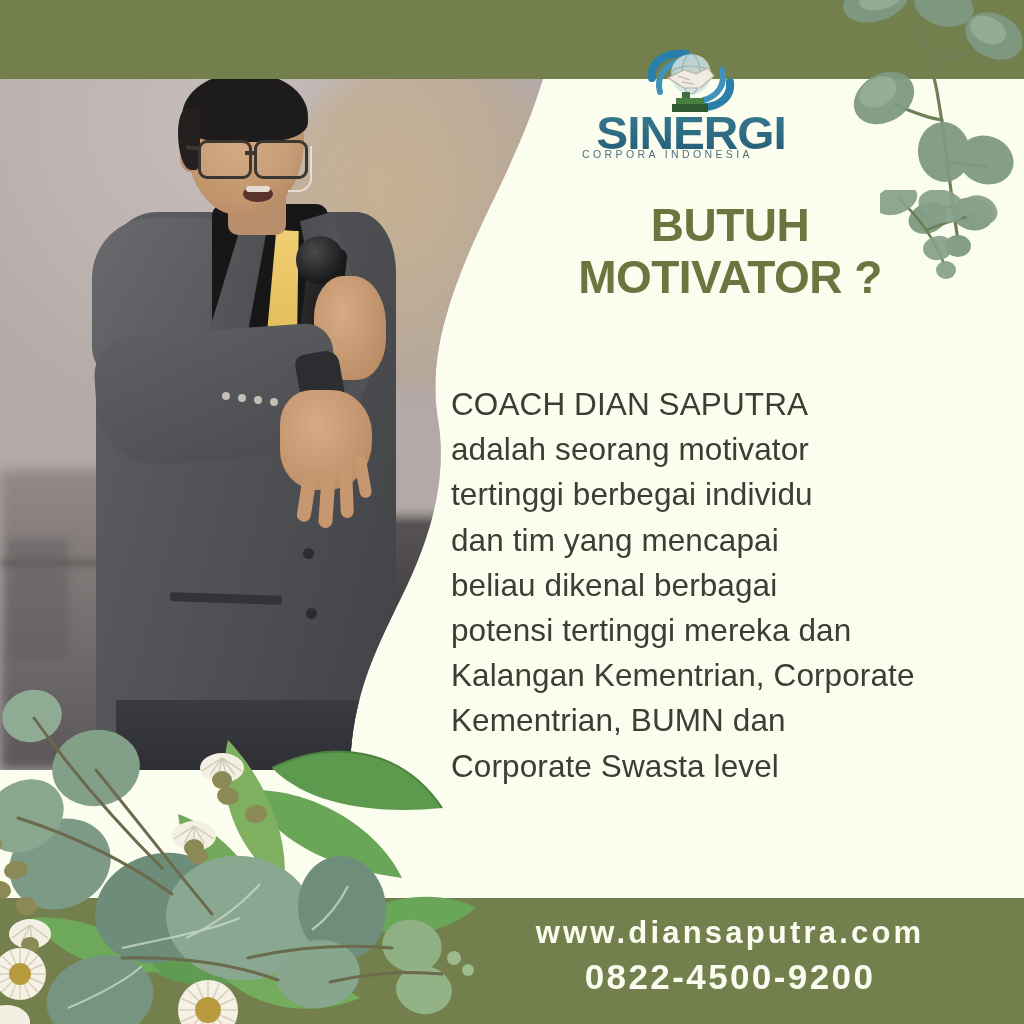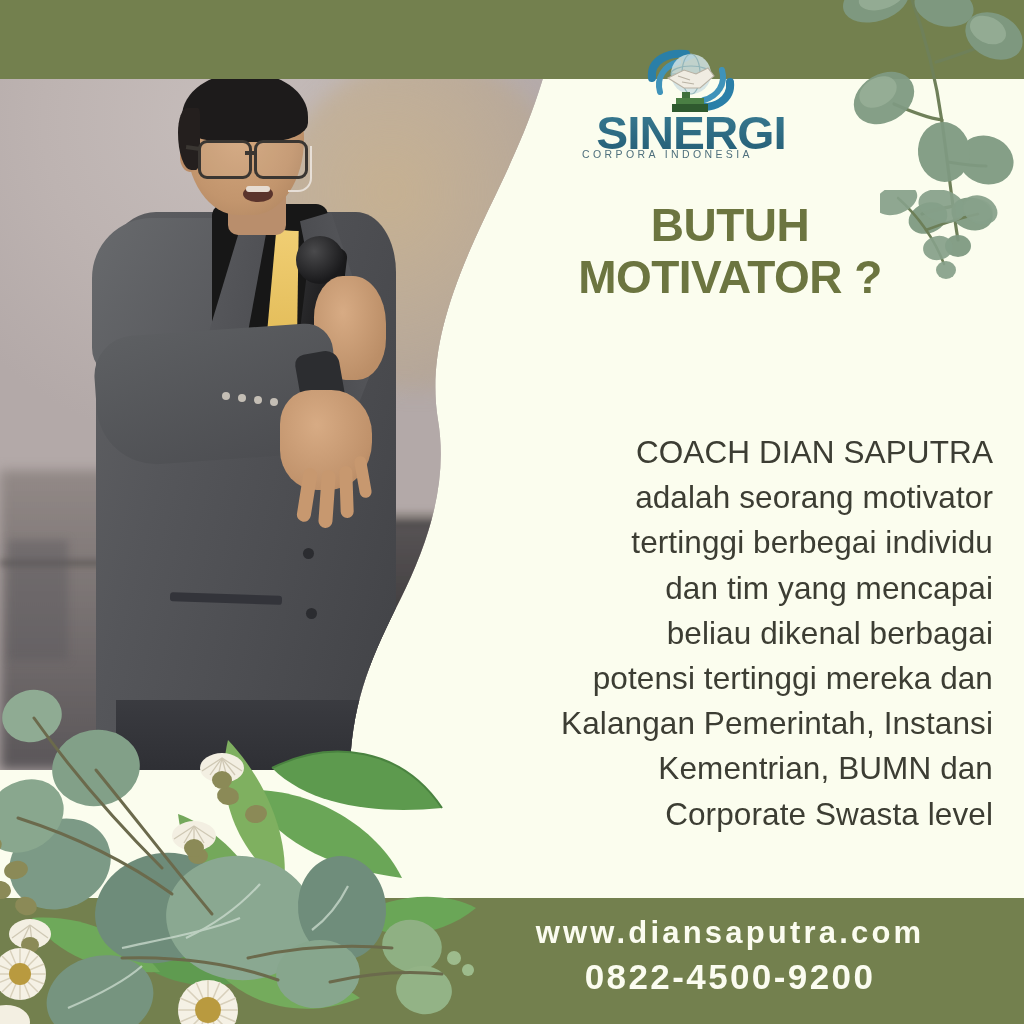--- a/index.html
+++ b/index.html
@@ -304,28 +304,27 @@
     color: #6C7540;
     font-weight: 700;
     font-size: 46px;
     line-height: 1.12;
     letter-spacing: -0.5px;
   }
 
   
   .paragraph {
     position: absolute;
-    left: 465px; top: 382px;
+    left: 451px; top: 382px;
     width: 528px;
-    text-align: right;
+    text-align: left;
     color: #3C3D33;
     font-size: 31.5px;
     line-height: 1.435;
     letter-spacing: 0.1px;
-    margin-top: 48px;
   }
   .paragraph .pline { display: block; white-space: nowrap; }
 
   
   .footer {
     position: absolute;
     left: 470px; top: 915px;
     width: 520px;
     text-align: center;
     color: #FBFCF0;
@@ -657,21 +656,21 @@
     <div>MOTIVATOR ?</div>
   </div>
 
   <div class="paragraph">
     <span class="pline">COACH DIAN SAPUTRA</span>
     <span class="pline">adalah seorang motivator</span>
     <span class="pline">tertinggi berbegai individu</span>
     <span class="pline">dan tim yang mencapai</span>
     <span class="pline">beliau dikenal berbagai</span>
     <span class="pline">potensi tertinggi mereka dan</span>
-    <span class="pline">Kalangan Pemerintah, Instansi</span>
+    <span class="pline">Kalangan Kementrian, Corporate</span>
     <span class="pline">Kementrian, BUMN dan</span>
     <span class="pline">Corporate Swasta level</span>
   </div>
 
   <div class="footer">
     <div class="url">www.diansaputra.com</div>
     <div class="phone">0822-4500-9200</div>
   </div>
 
 </div>

